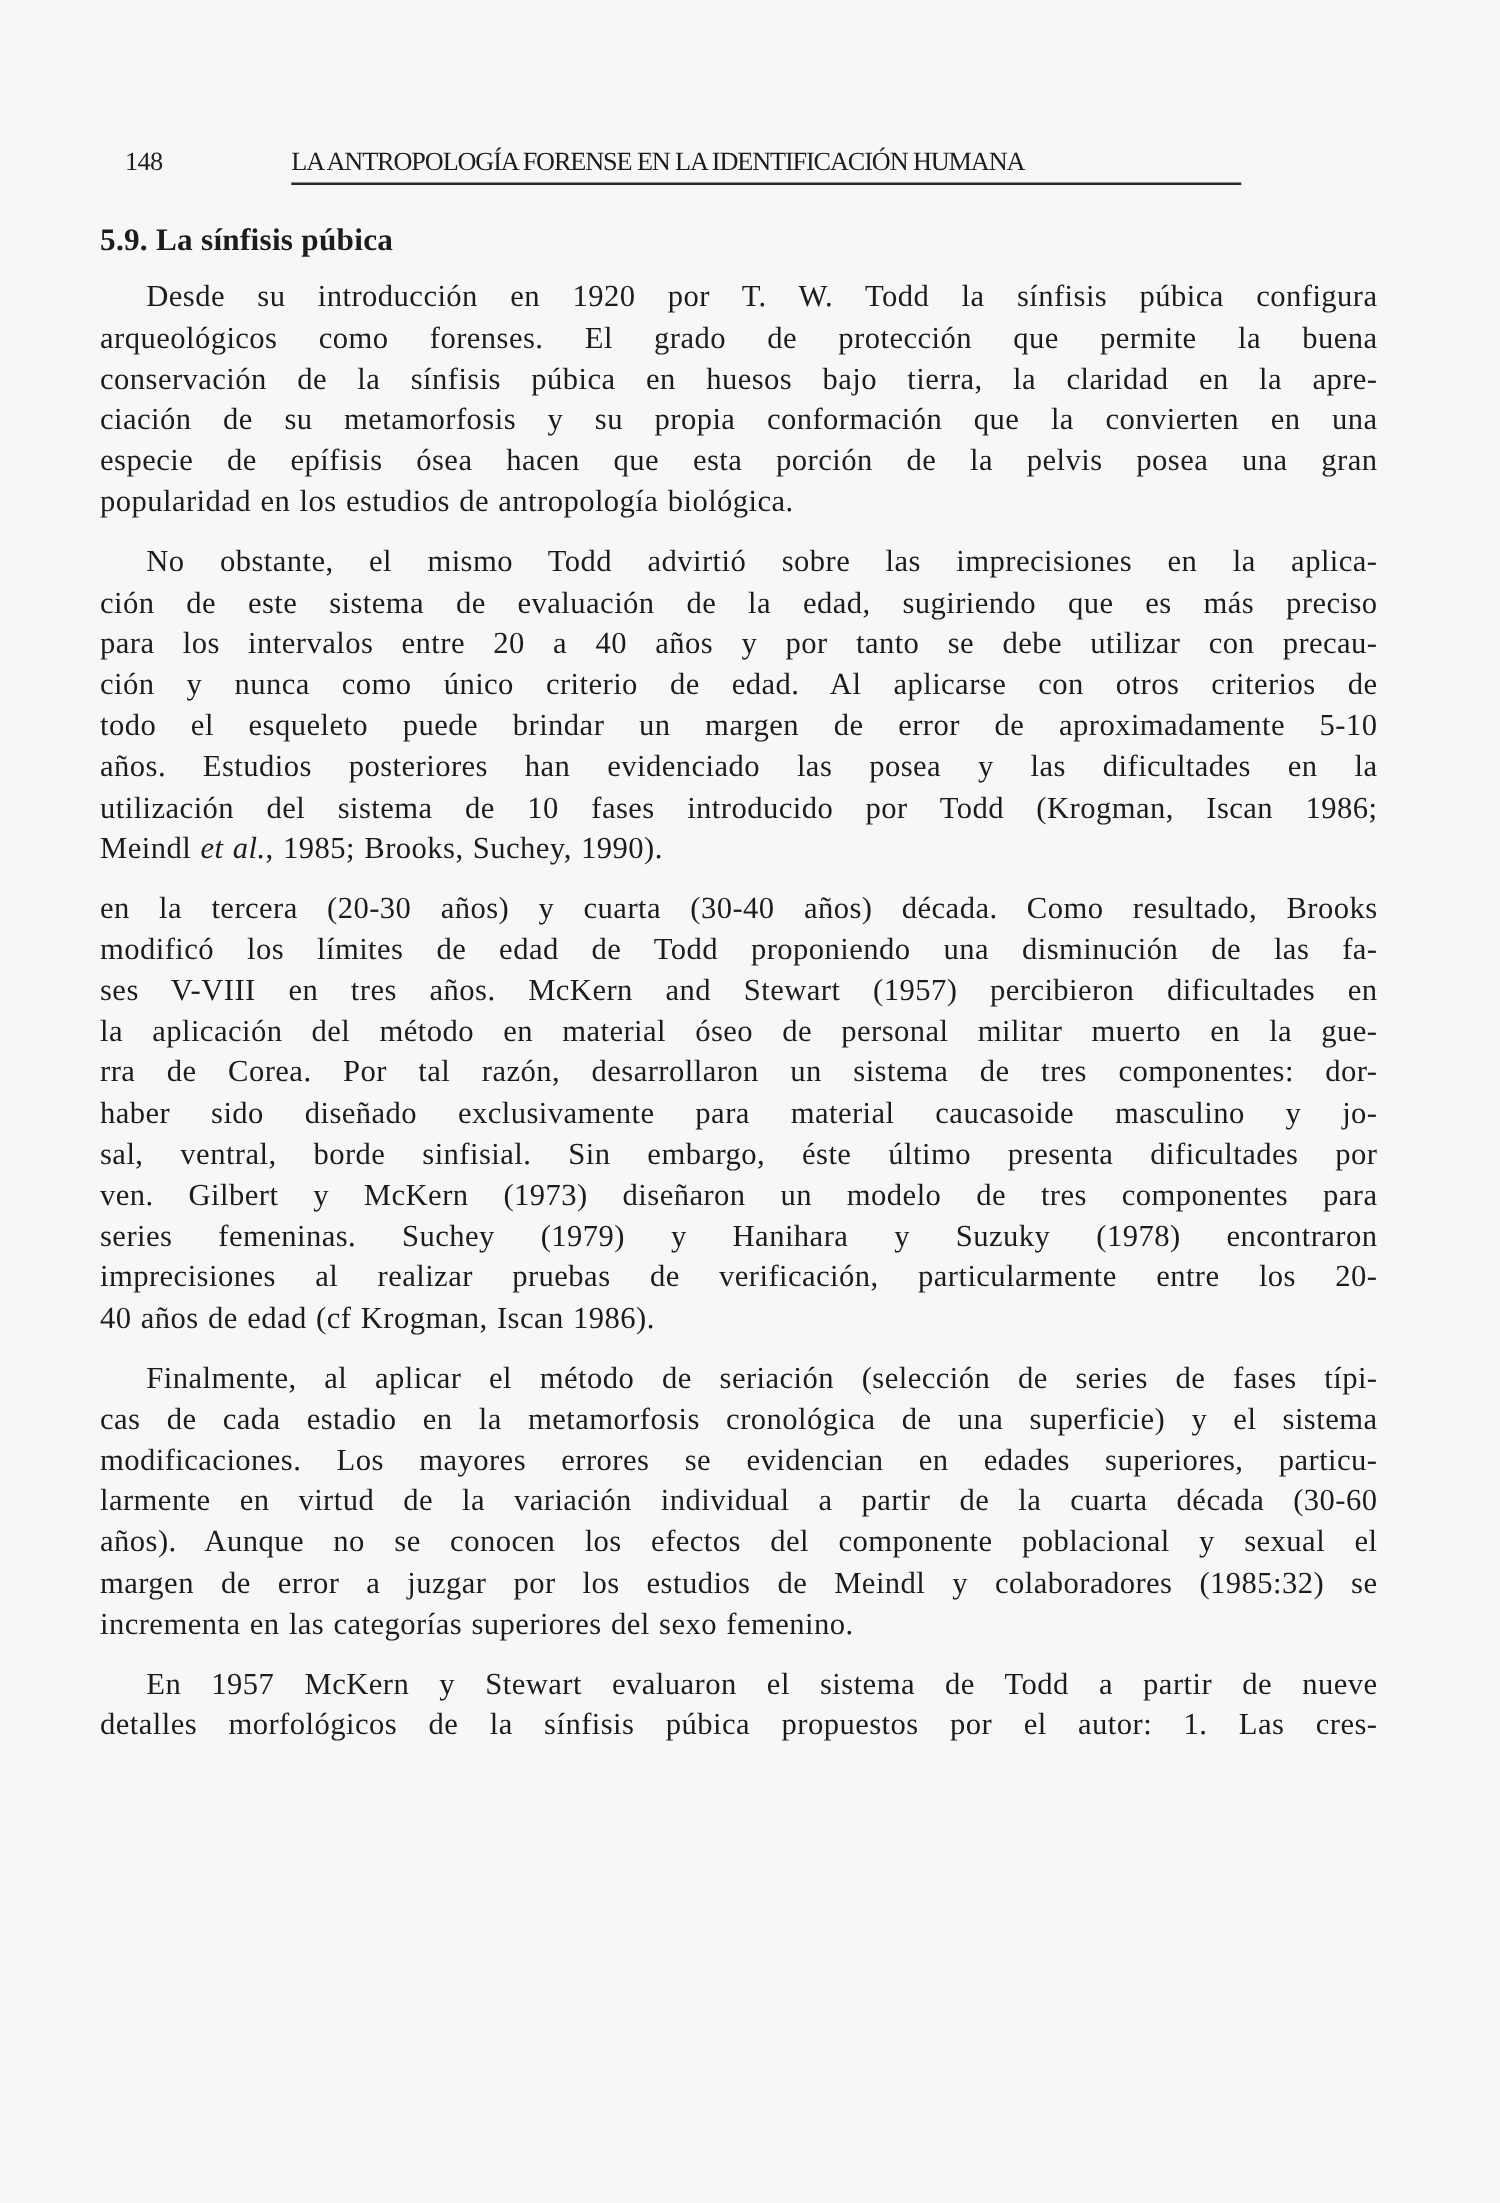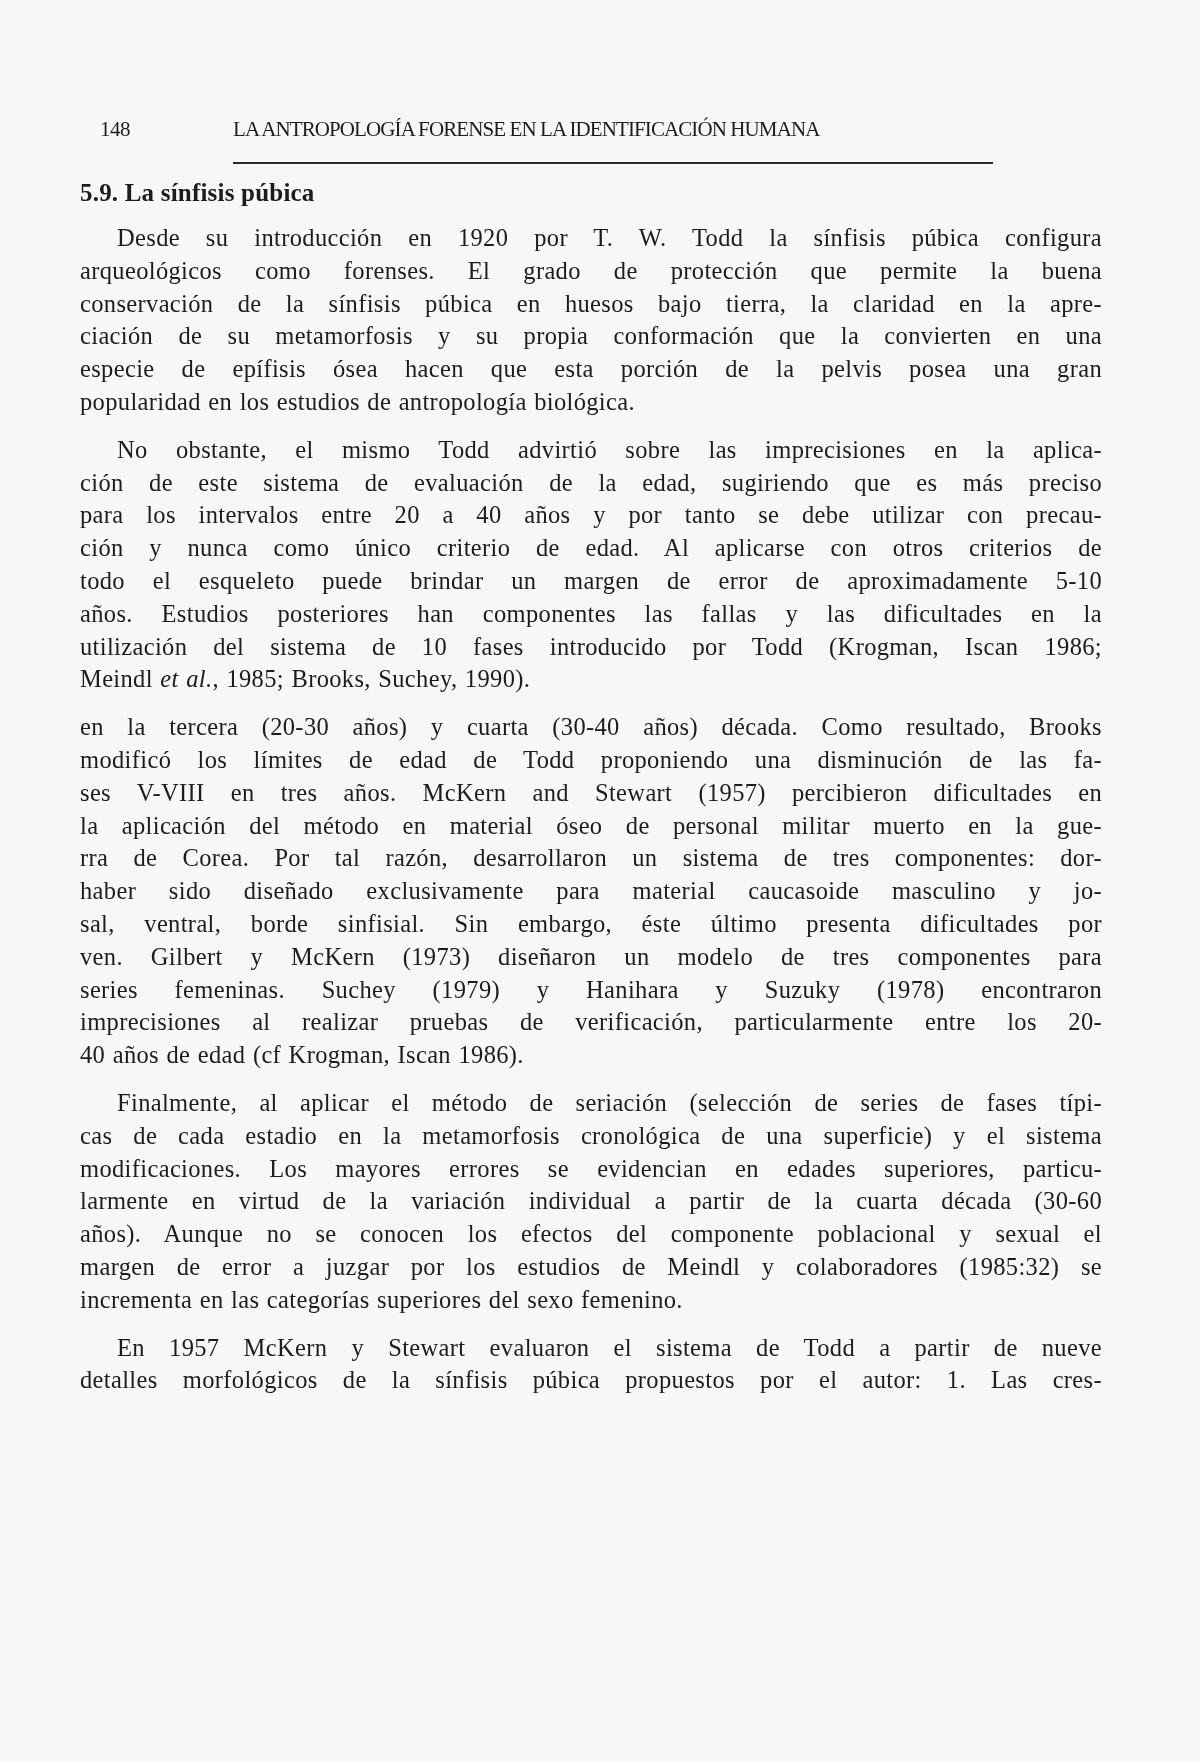--- a/index.html
+++ b/index.html
@@ -41,21 +41,21 @@
     .running-title {
       position: absolute;
       left: 133px;
       top: 0;
       font-size: 21px;
       line-height: 26px;
       letter-spacing: -0.9px;
       white-space: nowrap;
       width: 760px;
       border-bottom: 2px solid #2a2a2a;
-      padding-bottom: 20px;
+      padding-bottom: 4px;
     }
     .section-heading {
       position: absolute;
       left: 80px;
       top: 178px;
       font-size: 25px;
       font-weight: bold;
       line-height: 30px;
       margin: 0;
       letter-spacing: 0.2px;
@@ -112,21 +112,21 @@
       <span class="line">especie de epífisis ósea hacen que esta porción de la pelvis posea una gran</span>
       <span class="line last">popularidad en los estudios de antropología biológica.</span>
     </p>
 
     <p class="para">
       <span class="line first">No obstante, el mismo Todd advirtió sobre las imprecisiones en la aplica-</span>
       <span class="line">ción de este sistema de evaluación de la edad, sugiriendo que es más preciso</span>
       <span class="line">para los intervalos entre 20 a 40 años y por tanto se debe utilizar con precau-</span>
       <span class="line">ción y nunca como único criterio de edad. Al aplicarse con otros criterios de</span>
       <span class="line">todo el esqueleto puede brindar un margen de error de aproximadamente 5-10</span>
-      <span class="line">años. Estudios posteriores han componentes las fallas y las dificultades en la</span>
+      <span class="line">años. Estudios posteriores han evidenciado las posea y las dificultades en la</span>
       <span class="line">utilización del sistema de 10 fases introducido por Todd (Krogman, Iscan 1986;</span>
       <span class="line last"><span>Meindl </span><em>et al.</em><span>, 1985; Brooks, Suchey, 1990).</span></span>
     </p>
 
     <p class="para">
       <span class="line">en la tercera (20-30 años) y cuarta (30-40 años) década. Como resultado, Brooks</span>
       <span class="line">modificó los límites de edad de Todd proponiendo una disminución de las fa-</span>
       <span class="line">ses V-VIII en tres años. McKern and Stewart (1957) percibieron dificultades en</span>
       <span class="line">la aplicación del método en material óseo de personal militar muerto en la gue-</span>
       <span class="line">rra de Corea. Por tal razón, desarrollaron un sistema de tres componentes: dor-</span>

